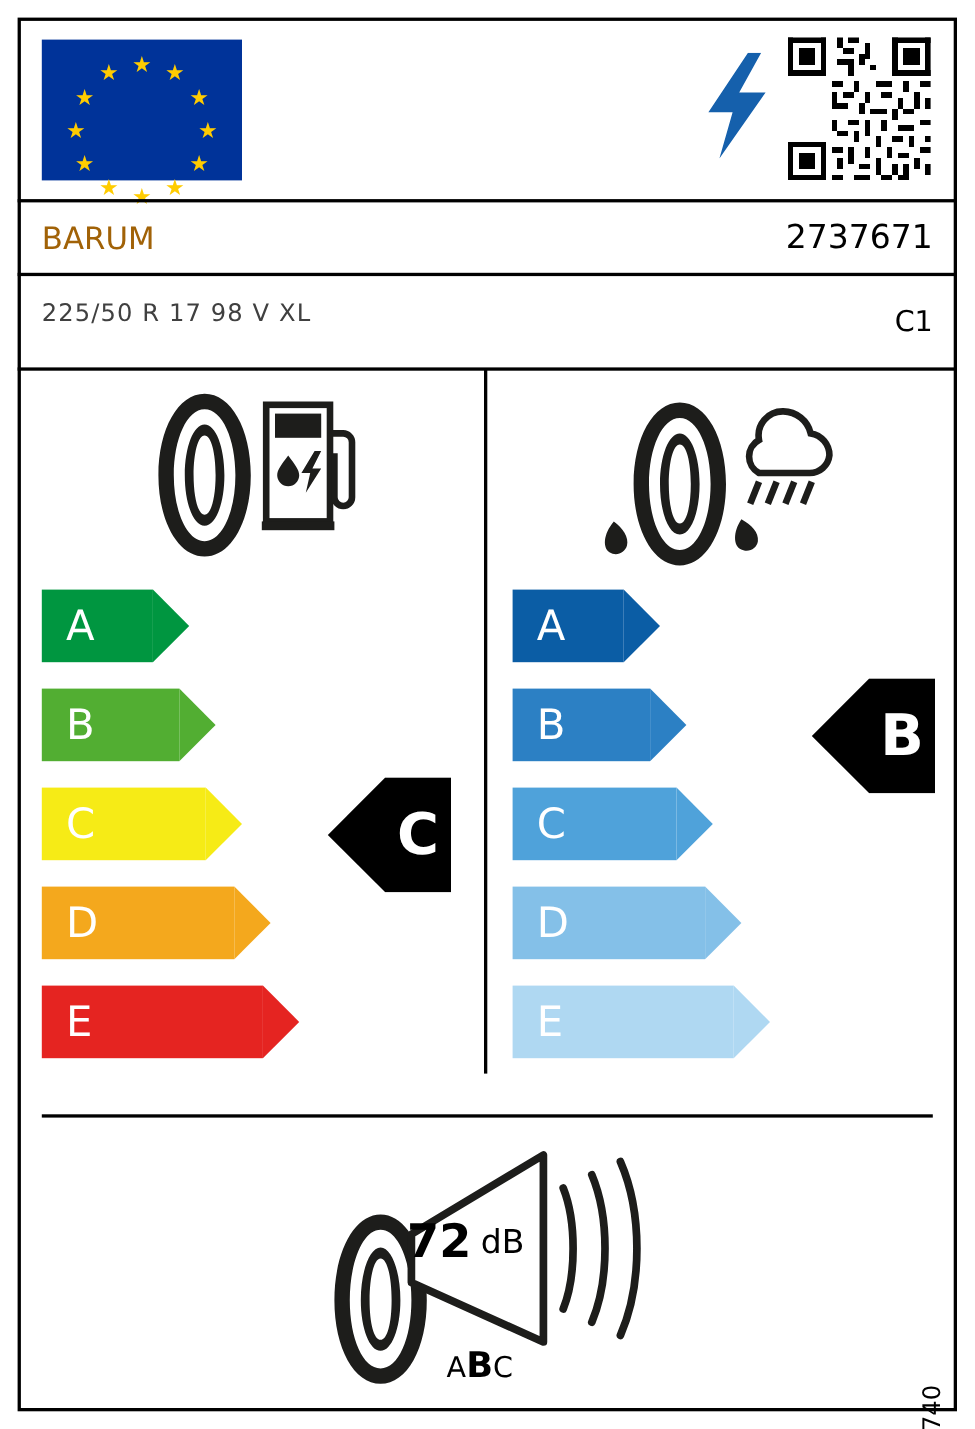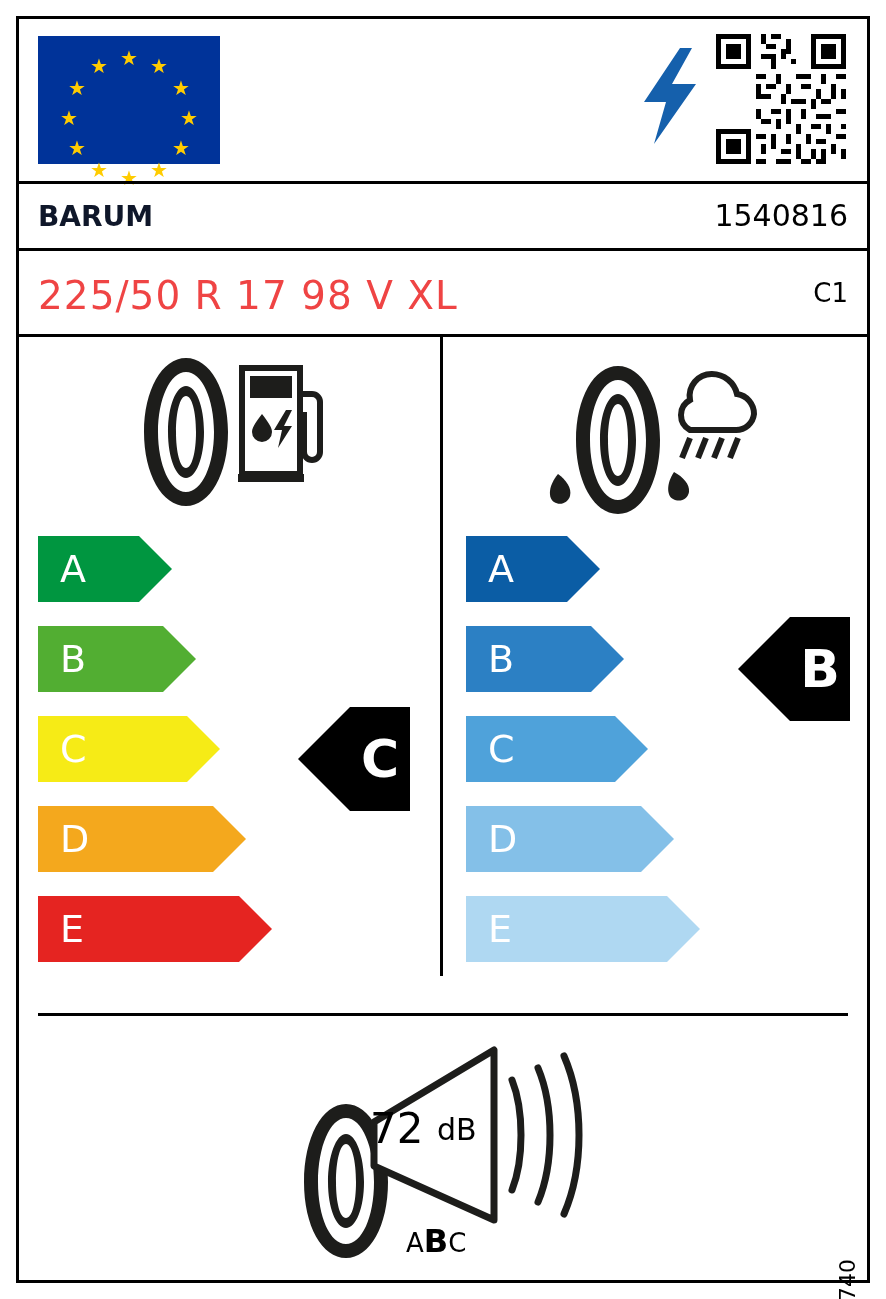--- a/index.html
+++ b/index.html
@@ -75,37 +75,37 @@
   .rule {
     position: absolute;
     background: #000;
     height: 3px;
   }
   .brand {
     position: absolute;
     left: 38px;
     top: 200px;
     font-size: 28px;
-    font-weight: bold;
-    color: #0f172a;
+    font-weight: normal;
+    color: #a16207;
   }
   .sku {
     position: absolute;
     right: 38px;
     top: 198px;
     font-size: 30px;
     color: #000;
     text-align: right;
   }
   .size {
     position: absolute;
     left: 38px;
     top: 273px;
-    font-size: 39px;
-    color: #ef4444;
+    font-size: 22px;
+    color: #404040;
     letter-spacing: 1px;
   }
   .klass {
     position: absolute;
     right: 38px;
     top: 278px;
     font-size: 26px;
     color: #000;
   }
 
@@ -190,21 +190,21 @@
     top: 1013px;
     width: 810px;
     height: 3px;
     background: #000;
   }
   .db-value {
     position: absolute;
     left: 370px;
     top: 1104px;
     font-size: 42px;
-    font-weight: normal;
+    font-weight: bold;
     color: #000;
   }
   .db-unit {
     position: absolute;
     left: 437px;
     top: 1112px;
     font-size: 30px;
     color: #000;
   }
   .abc {
@@ -329,21 +329,21 @@
           <rect x="20" y="25" width="2" height="1"></rect>
       </g>
     </svg>
   </div>
 
   <div class="rule" style="left:16px;top:181px;width:854px;"></div>
   <div class="rule" style="left:16px;top:248px;width:854px;"></div>
   <div class="rule" style="left:16px;top:334px;width:854px;"></div>
 
   <div class="brand">BARUM</div>
-  <div class="sku">1540816</div>
+  <div class="sku">2737671</div>
   <div class="size">225/50 R 17 98 V XL</div>
   <div class="klass">C1</div>
 
   <div class="vsplit"></div>
 
   <div class="pict" style="left:126px;top:352px;width:200px;height:160px;">
     <svg width="200" height="160" viewBox="0 0 200 160">
       <g fill="#1d1d1b">
         <path d="M60,6 C36,6 18,38 18,80 C18,122 36,154 60,154 C84,154 102,122 102,80 C102,38 84,6 60,6 Z M60,20 C76,20 88,47 88,80 C88,113 76,140 60,140 C44,140 32,113 32,80 C32,47 44,20 60,20 Z"></path>
         <path d="M60,34 C50,34 42,54 42,80 C42,106 50,126 60,126 C70,126 78,106 78,80 C78,54 70,34 60,34 Z M60,44 C66,44 70,60 70,80 C70,100 66,116 60,116 C54,116 50,100 50,80 C50,60 54,44 60,44 Z"></path>

